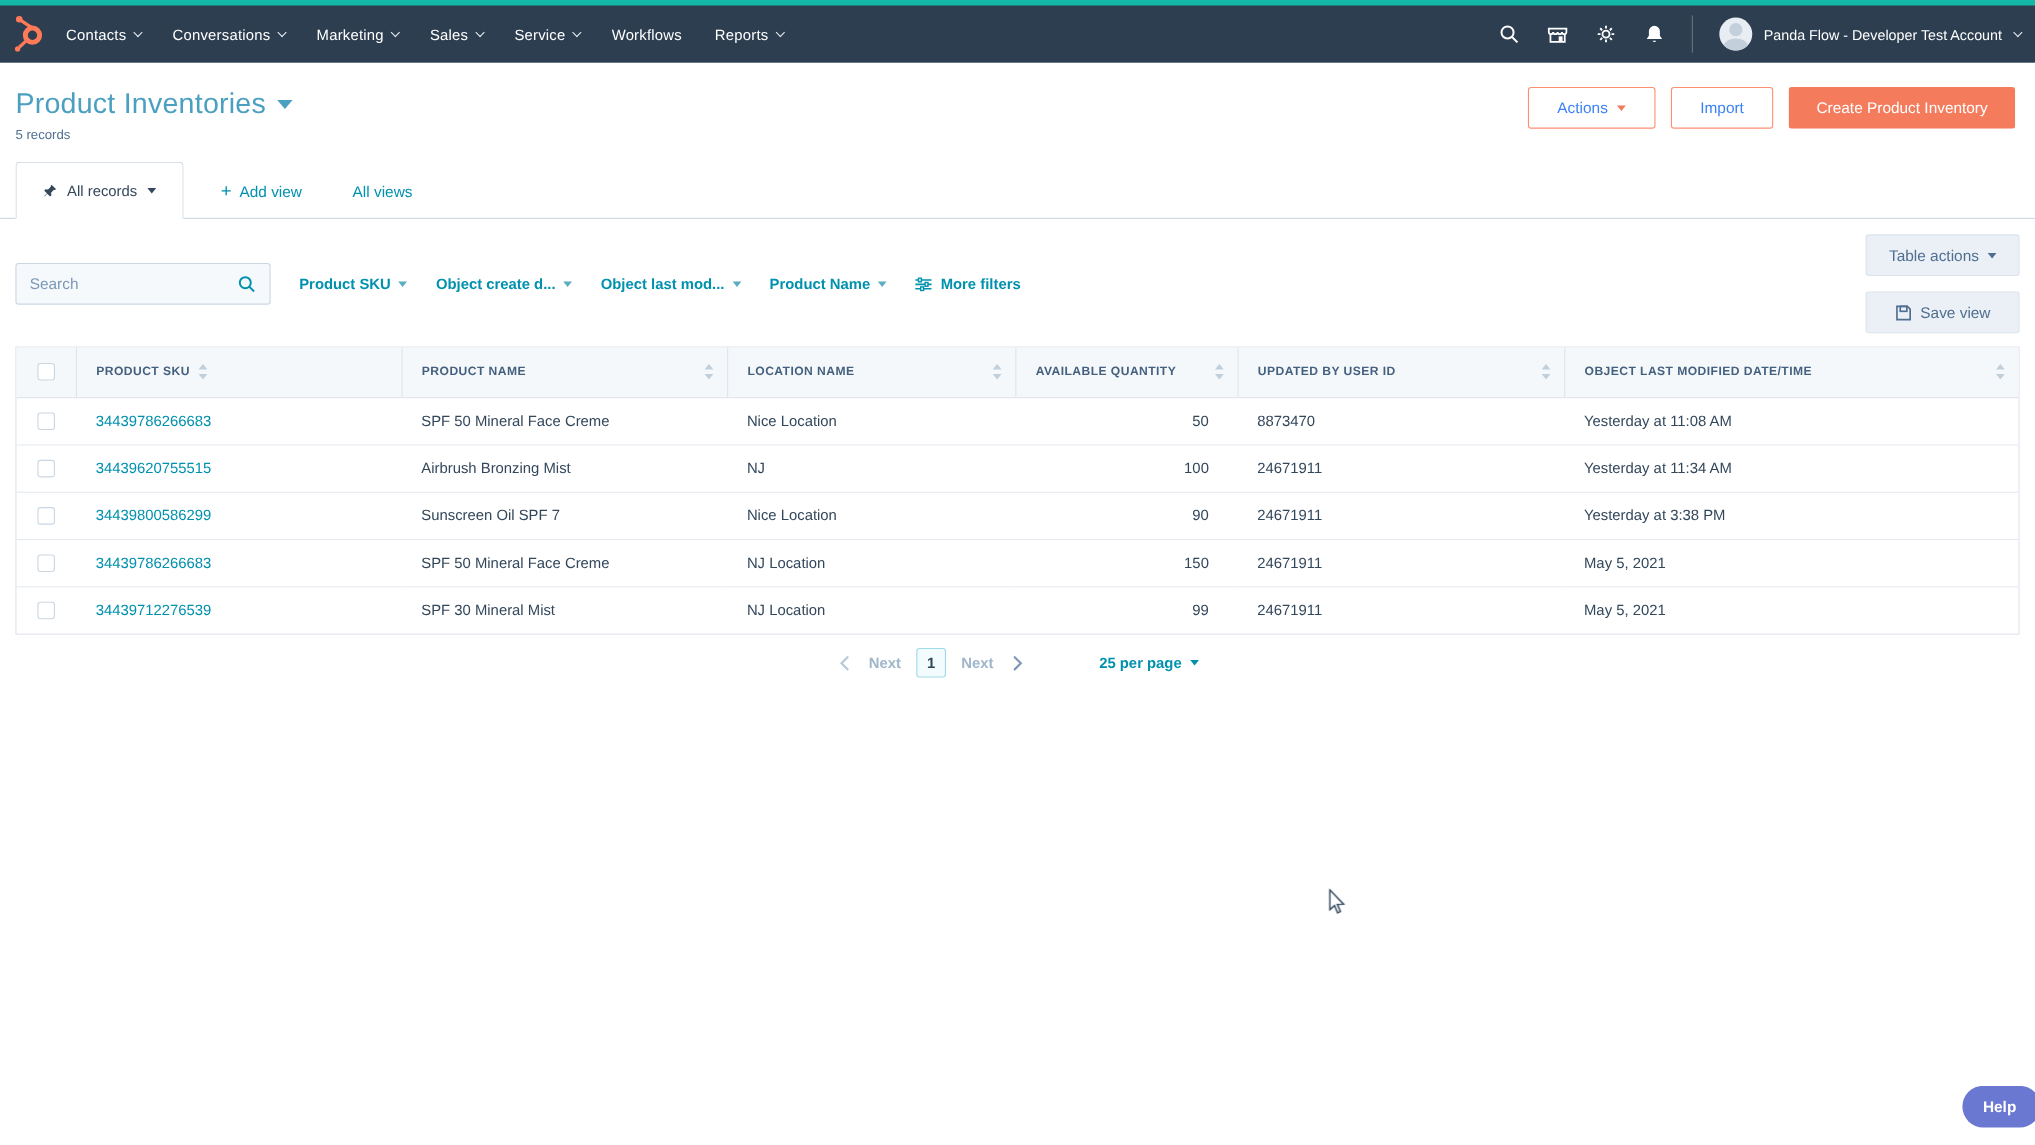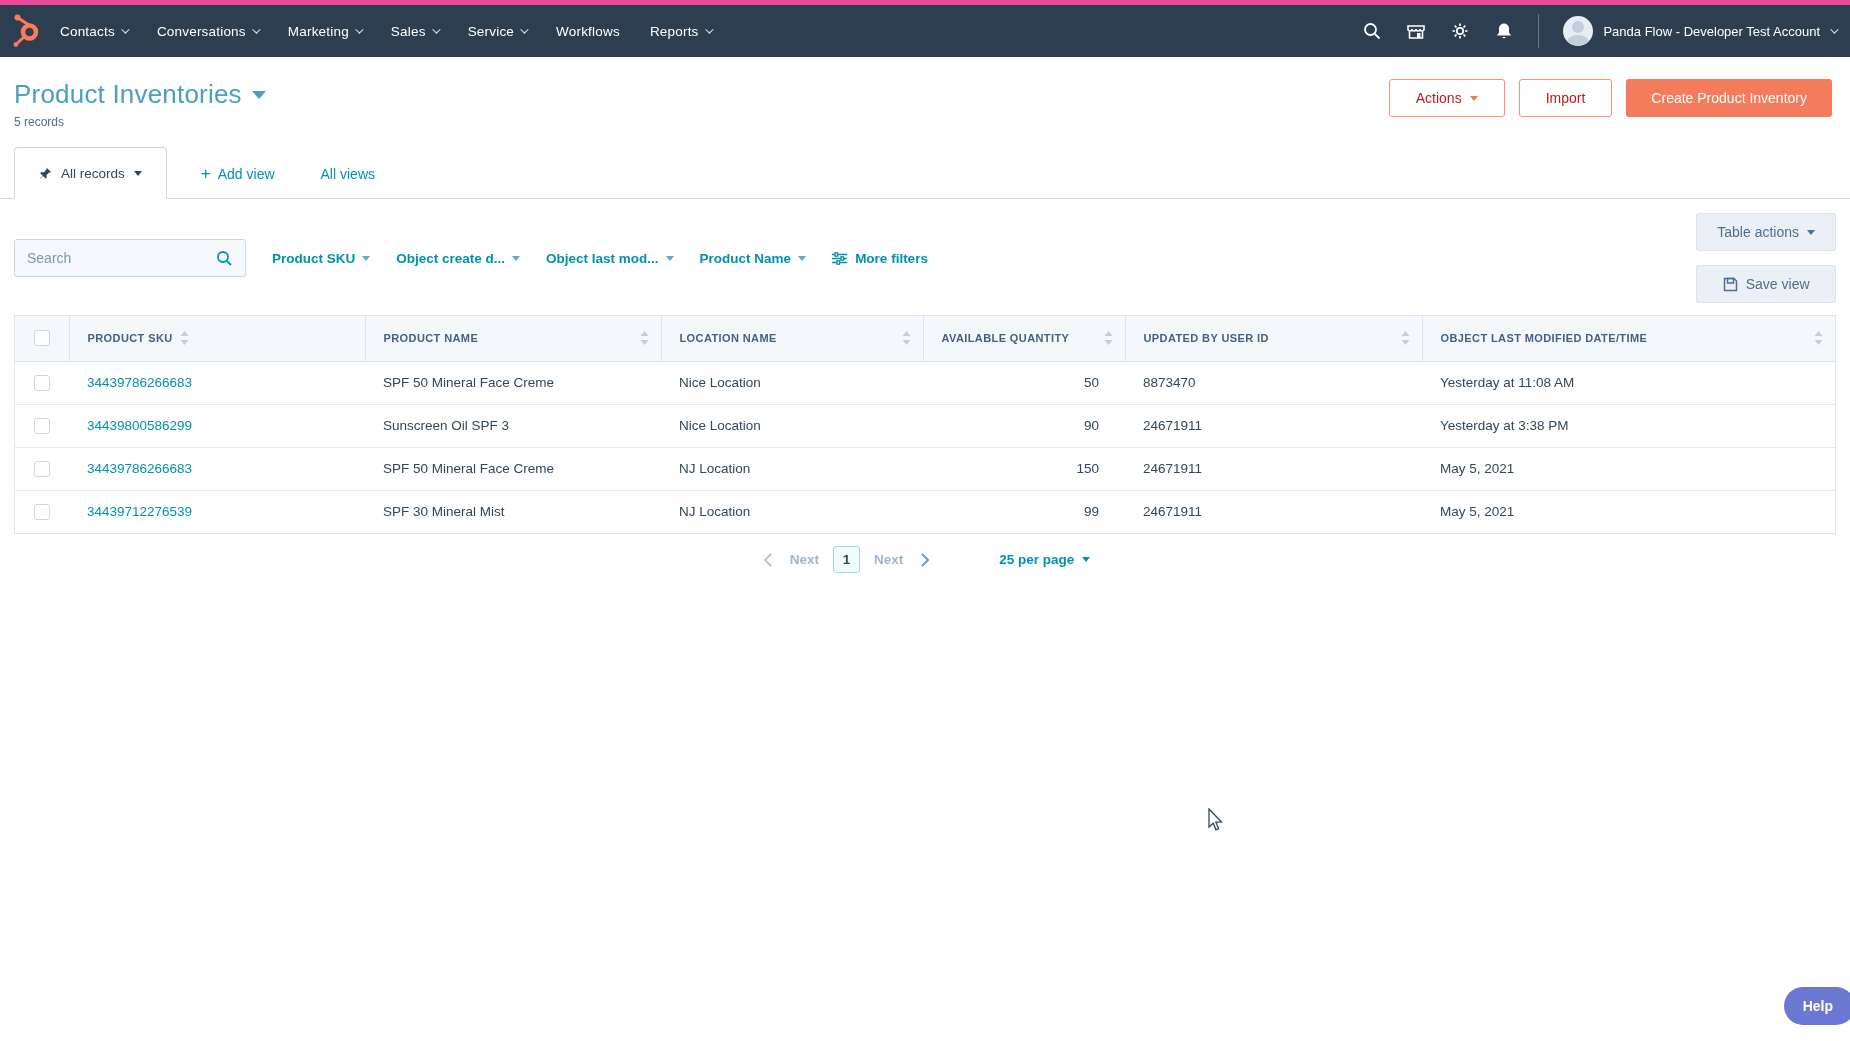--- a/index.html
+++ b/index.html
@@ -1,20 +1,20 @@
 <!DOCTYPE html>
 <html><head>
 <meta charset="utf-8">
 <style>
   * { box-sizing: border-box; margin: 0; padding: 0; }
   html, body { width: 1850px; height: 1041px; overflow: hidden; background: #fff;
     font-family: "Liberation Sans", "DejaVu Sans", sans-serif; color: #33475b; }
 
   
-  .topnav { height: 57px; background: #2d3e50; border-top: 5px solid #ec4899;
+  .topnav { height: 57px; background: #2d3e50; border-top: 5px solid #14b8a6;
     display: flex; align-items: center; padding: 0 14px 0 8px; }
   .logo { width: 38px; height: 38px; margin-right: 14px; cursor: pointer; flex: none; }
   .nav-items { display: flex; align-items: center; gap: 30px; }
   .nav-item { display: flex; align-items: center; gap: 6px; color: #fff; font-size: 13.5px;
     font-weight: 500; letter-spacing: .2px; cursor: pointer; white-space: nowrap; }
   .chev { width: 6px; height: 6px; border-right: 1.5px solid #e7edf3; border-bottom: 1.5px solid #e7edf3;
     transform: rotate(45deg) translateY(-2px); display: inline-block; }
   .nav-right { margin-left: auto; display: flex; align-items: center; gap: 24px; }
   .nav-icon { width: 20px; height: 20px; cursor: pointer; display: block; }
   .nav-divider { width: 1px; height: 34px; background: rgba(255,255,255,.28); }
@@ -31,21 +31,21 @@
   .title-row { display: flex; align-items: center; gap: 10px; }
   .page-title { font-size: 26px; font-weight: 500; color: #4ba0c1; letter-spacing: .2px; }
   .caret { display: inline-block; border-left: 5px solid transparent; border-right: 5px solid transparent;
     border-top: 6px solid currentColor; }
   .title-caret { color: #4ba0c1; border-left-width: 7px; border-right-width: 7px; border-top-width: 8px; cursor: pointer; }
   .records-count { font-size: 12px; color: #516f90; margin-top: 5px; }
   .header-buttons { display: flex; gap: 14px; }
   .btn { height: 38px; border-radius: 3px; font-size: 14px; font-weight: 500; display: inline-flex;
     align-items: center; justify-content: center; gap: 8px; cursor: pointer; border: 1px solid transparent;
     font-family: inherit; background: none; }
-  .btn-outline-orange { border-color: #ff8f73; color: #b91c1c; background: #fff; padding: 0 26px; }
+  .btn-outline-orange { border-color: #ff8f73; color: #3b82f6; background: #fff; padding: 0 26px; }
   .btn-outline-orange .caret { color: #f2795c; border-left-width: 4px; border-right-width: 4px; border-top-width: 5px; }
   .btn-solid-orange { background: #f47c5d; color: #fff; padding: 0 24px; }
 
   
   .tabs-row { display: flex; align-items: flex-end; margin-top: 18px; border-bottom: 1px solid #cbd6e2; height: 52px; }
   .tab { margin-left: 14px; height: 52px; background: #fff; border: 1px solid #cbd6e2; border-bottom: 1px solid #fff;
     margin-bottom: -1px; border-radius: 4px 4px 0 0; display: flex; align-items: center; gap: 9px;
     padding: 0 24px; font-size: 13.5px; font-weight: 500; color: #33475b; cursor: pointer; }
   .tab .caret { color: #33475b; border-left-width: 4px; border-right-width: 4px; border-top-width: 5px; }
   .pin-icon { width: 13px; height: 13px; }
@@ -347,22 +347,33 @@
       <td>SPF 50 Mineral Face Creme</td>
       <td>Nice Location</td>
       <td class="qty">50</td>
       <td>8873470</td>
       <td>Yesterday at 11:08 AM</td>
     </tr>
     <tr>
       <td class="checkbox-cell">
             <div class="cb"></div>
           </td>
+      <td><a class="sku-link">34439620755515</a></td>
+      <td>Airbrush Bronzing Mist</td>
+      <td>NJ</td>
+      <td class="qty">100</td>
+      <td>24671911</td>
+      <td>Yesterday at 11:34 AM</td>
+    </tr>
+    <tr>
+      <td class="checkbox-cell">
+            <div class="cb"></div>
+          </td>
       <td><a class="sku-link">34439800586299</a></td>
-      <td>Sunscreen Oil SPF 3</td>
+      <td>Sunscreen Oil SPF 7</td>
       <td>Nice Location</td>
       <td class="qty">90</td>
       <td>24671911</td>
       <td>Yesterday at 3:38 PM</td>
     </tr>
     <tr>
       <td class="checkbox-cell">
             <div class="cb"></div>
           </td>
       <td><a class="sku-link">34439786266683</a></td>

